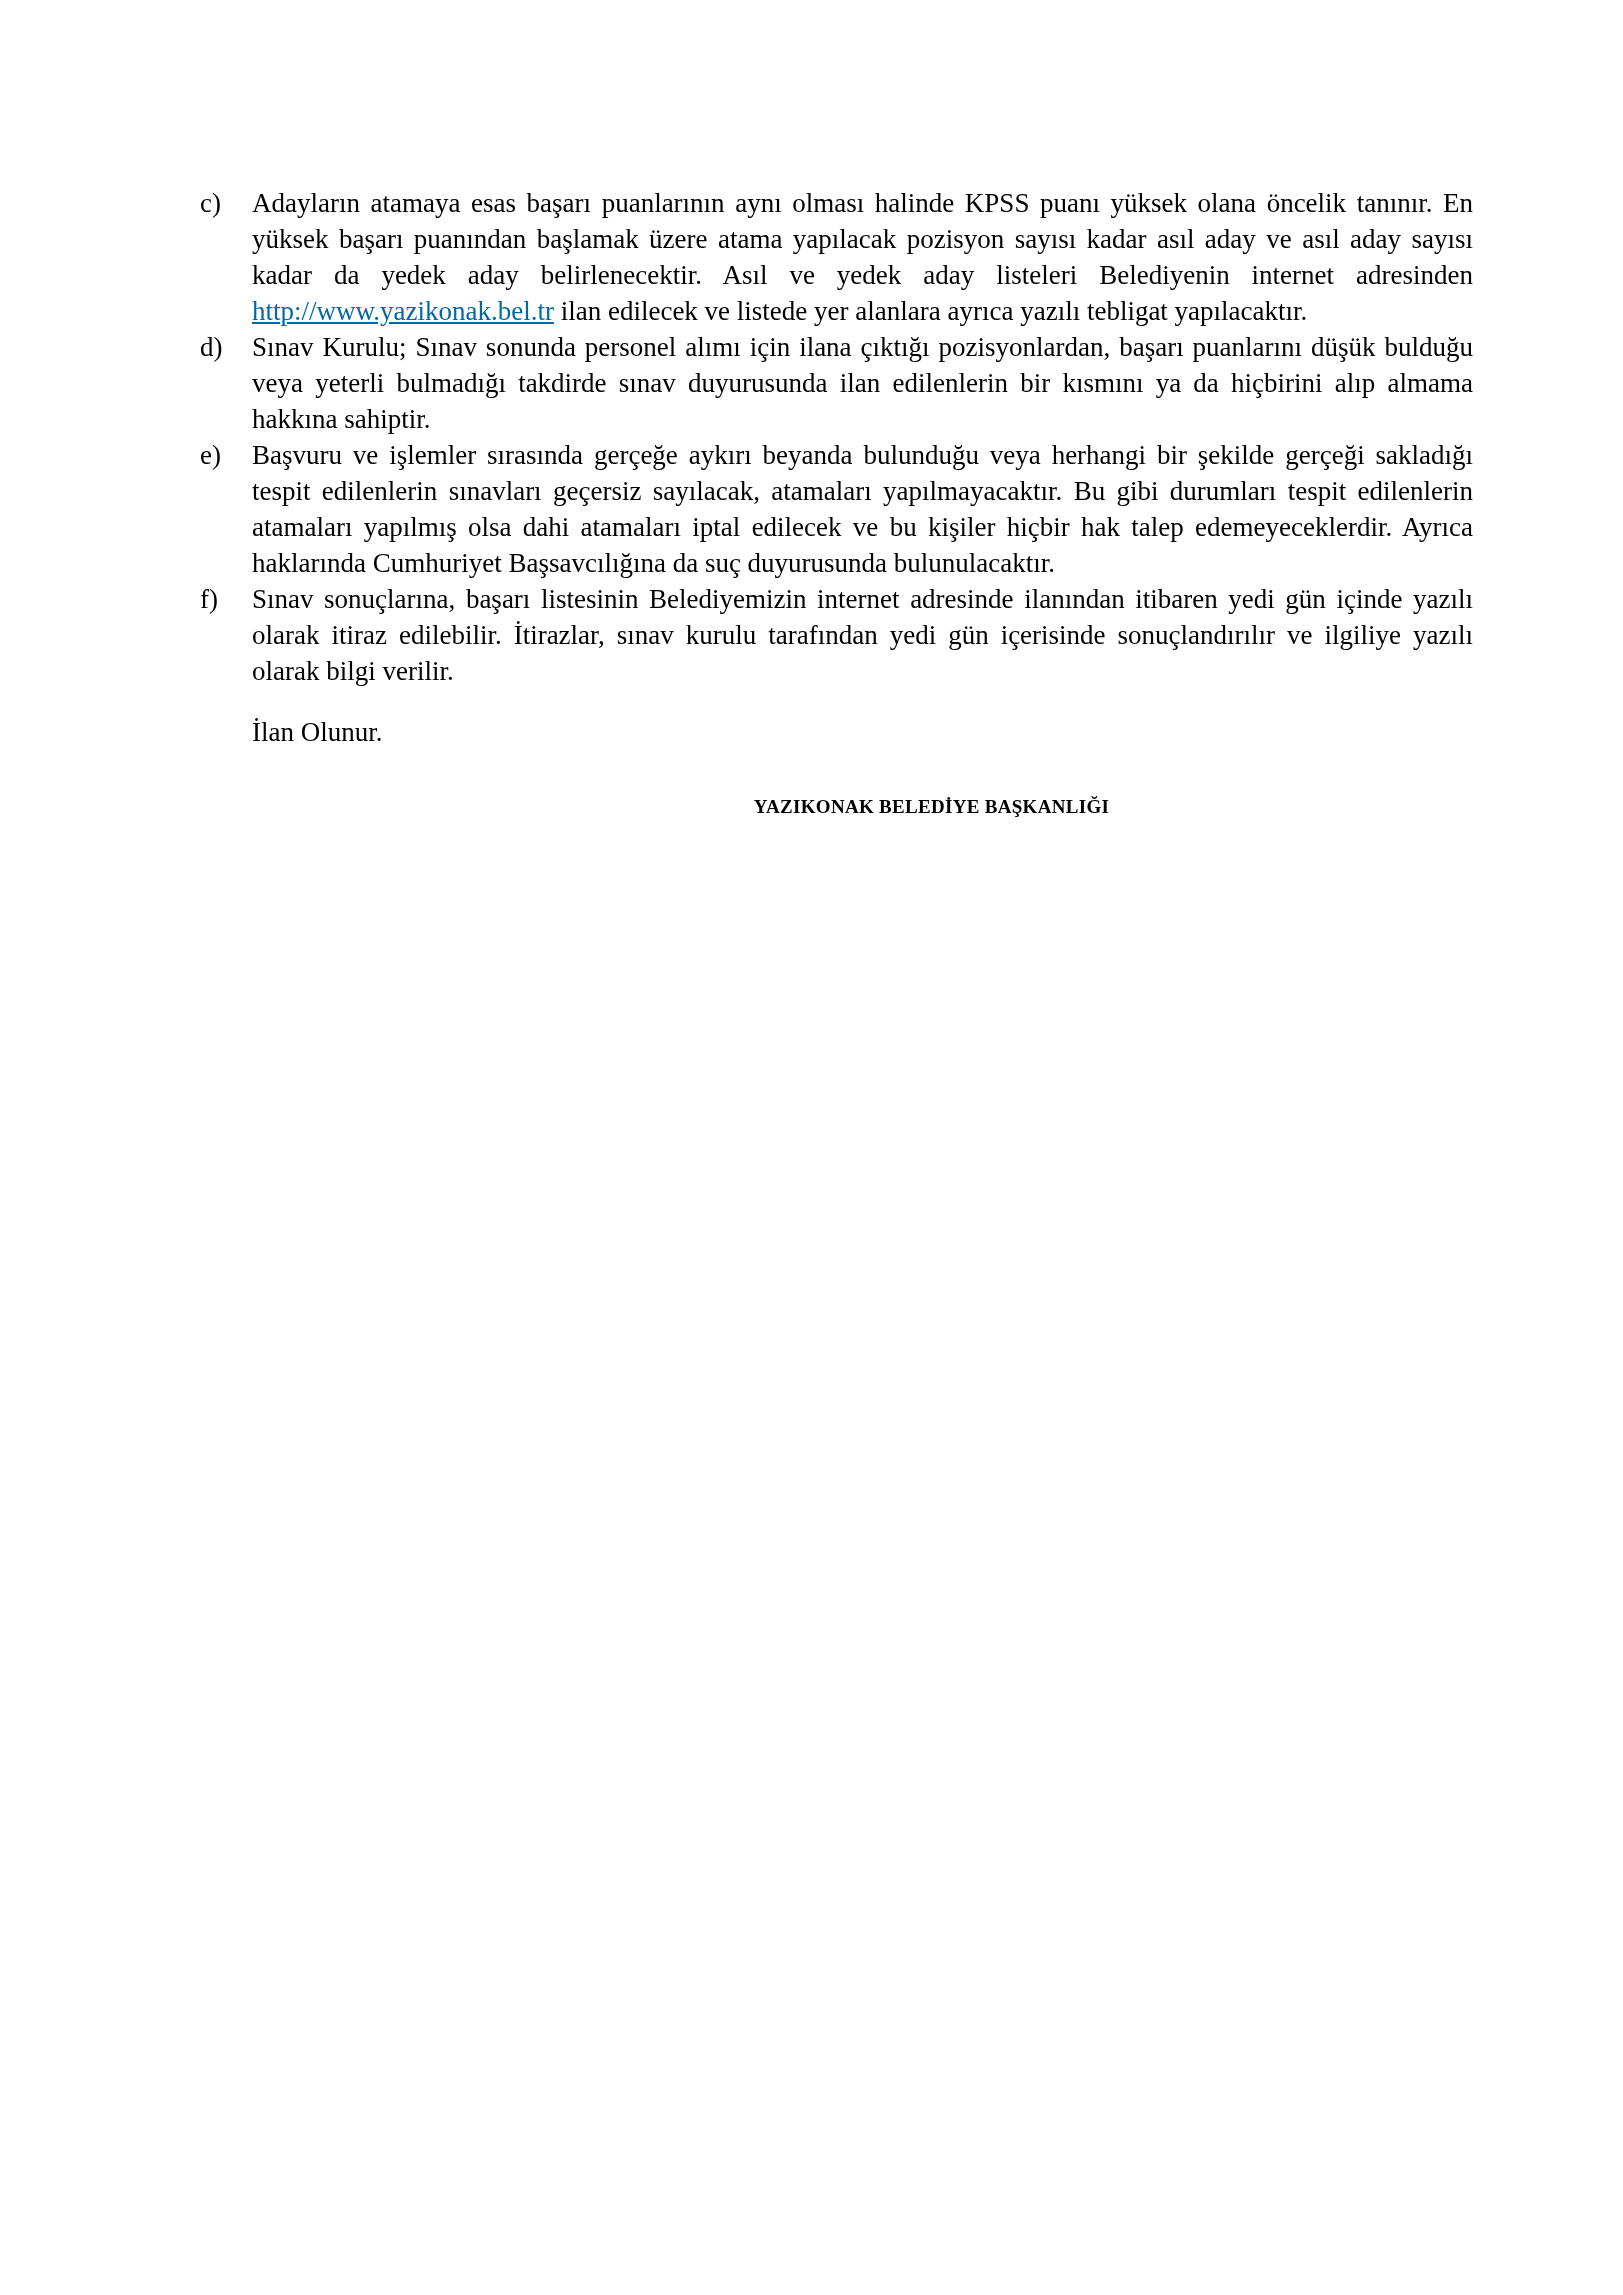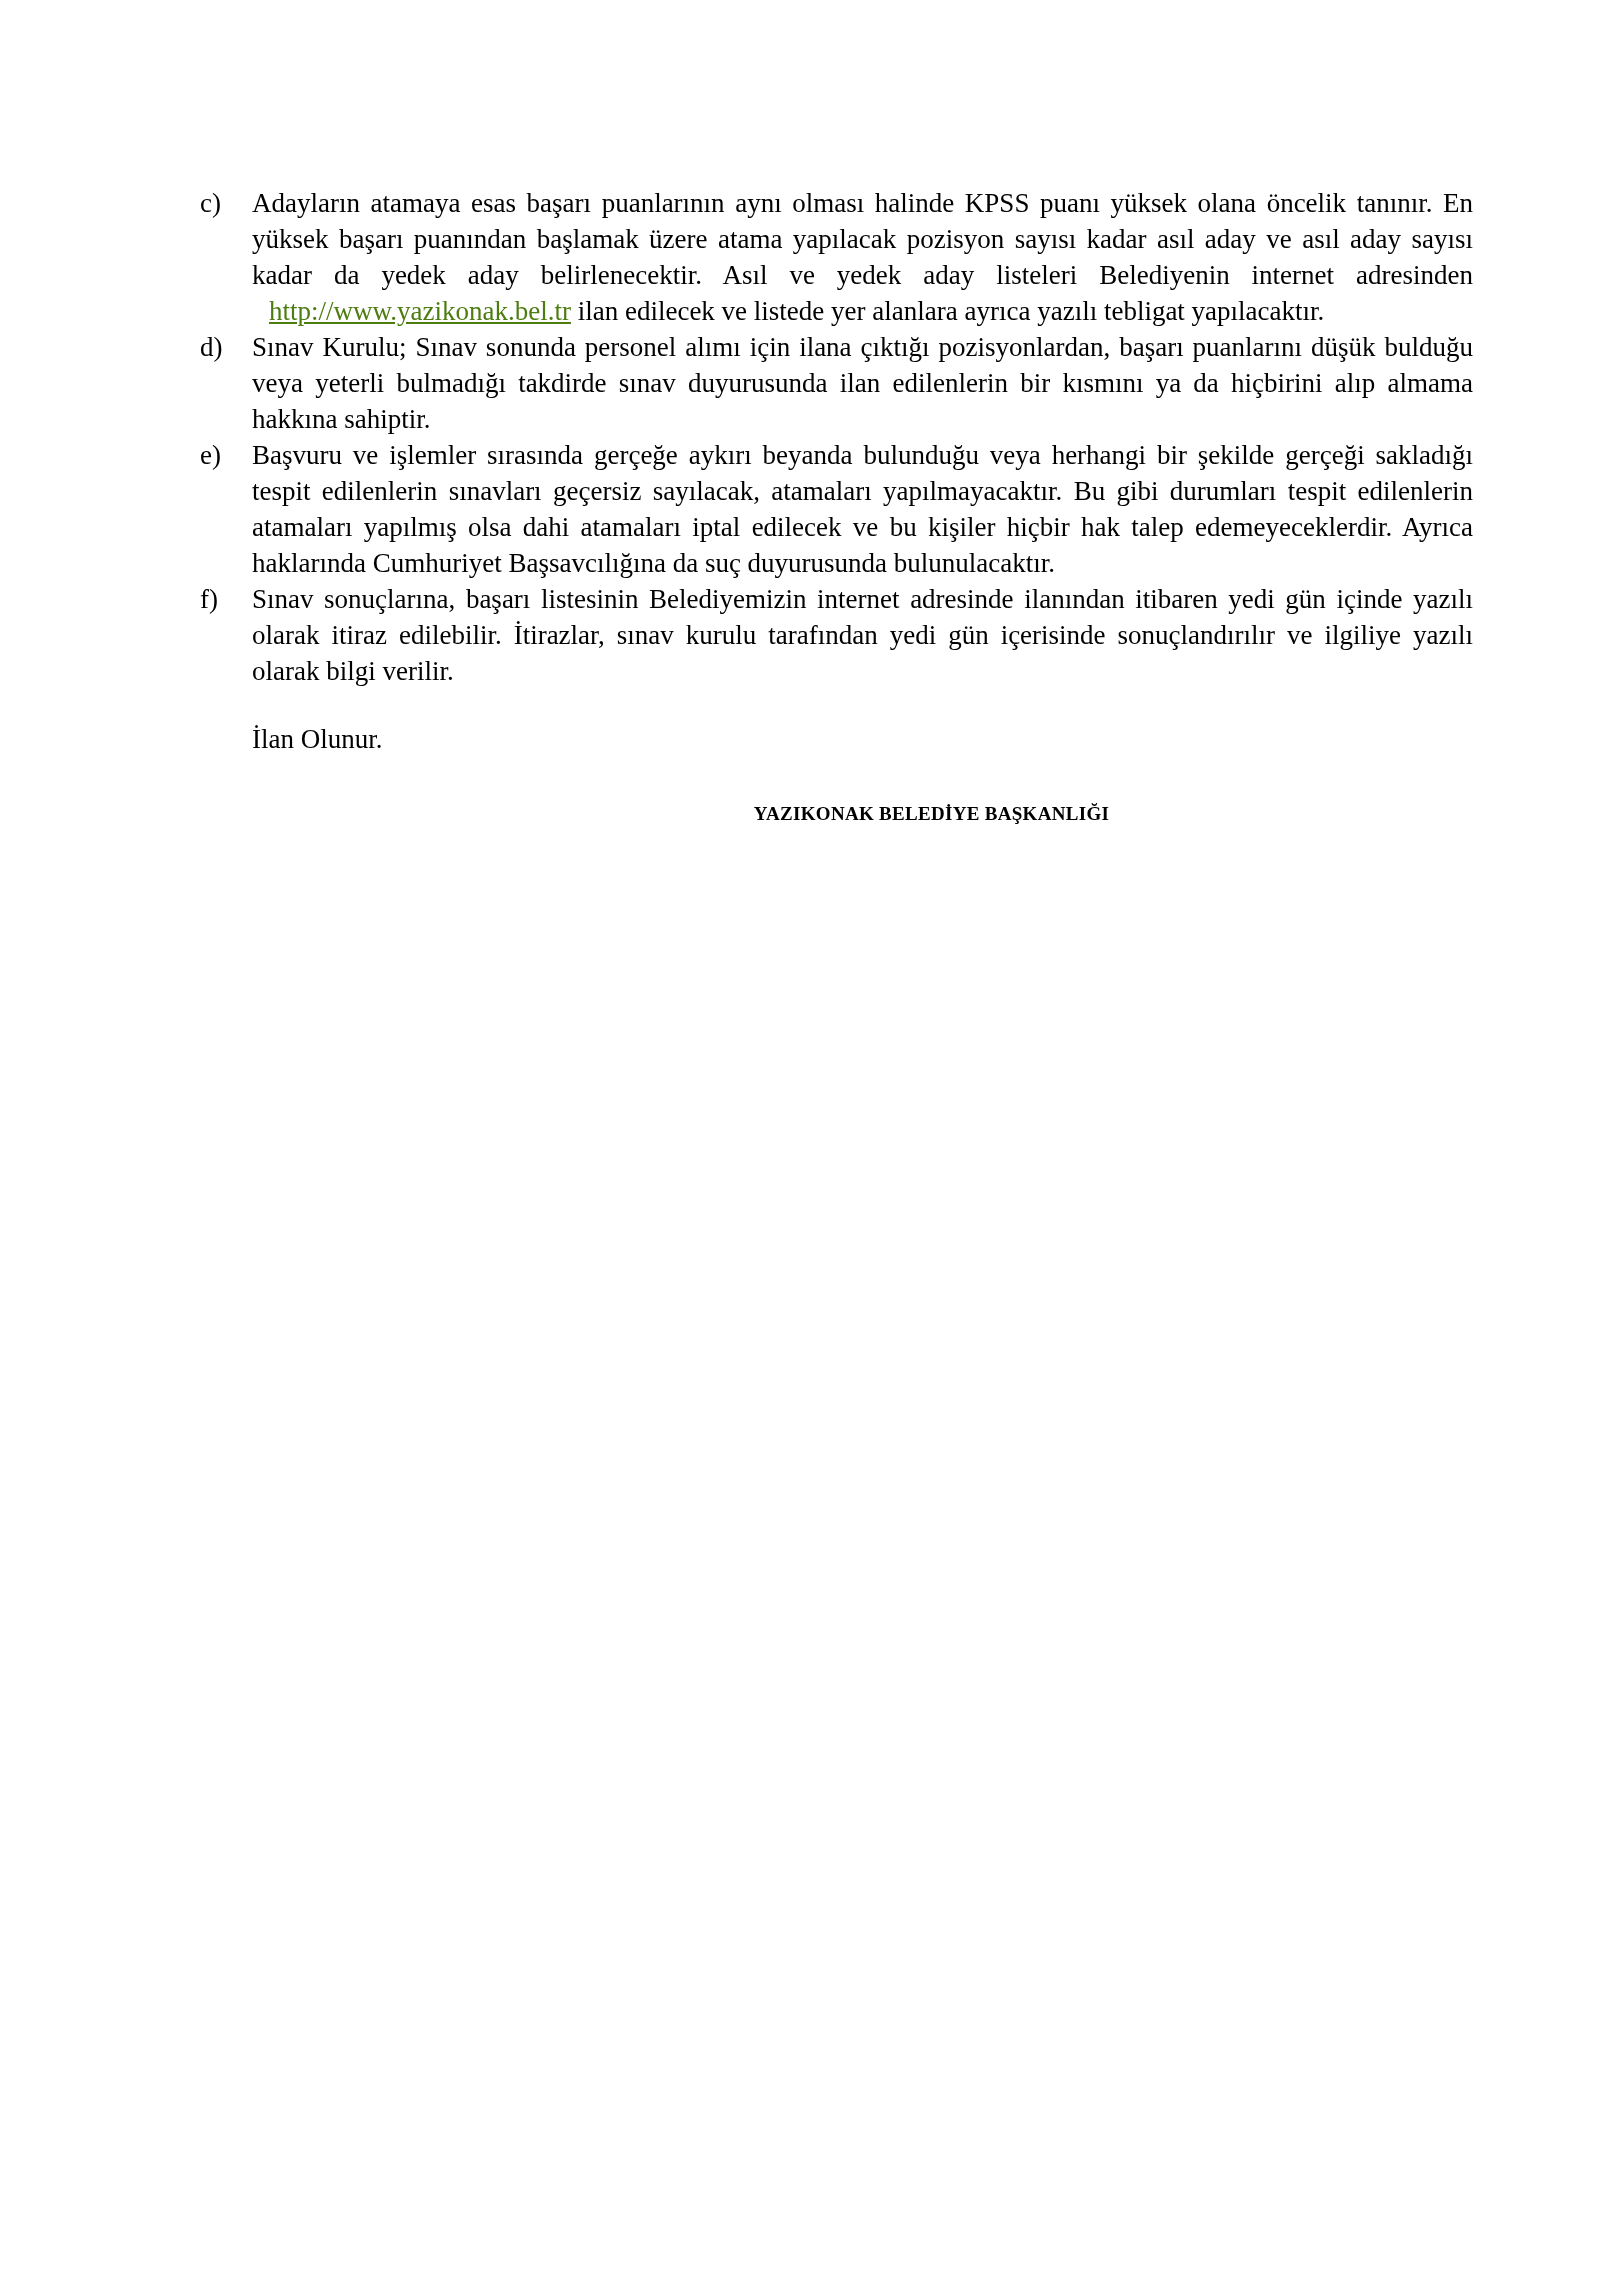--- a/index.html
+++ b/index.html
@@ -54,27 +54,26 @@
   ol.lettered > li .body {
     display: block;
   }
   
   .just {
     text-align: justify;
     text-justify: inter-word;
   }
 
   a.doclink {
-    color: #4d7c0f;
+    color: #0369a1;
     text-underline-offset: 2px;
-    margin-left: 17px;
   }
 
   .ilan-olunur {
-    margin-top: 32px;
+    margin-top: 25px;
     padding-left: 52px;
     font-size: 27px;
     line-height: 36px;
   }
 
   .signature {
     margin-top: 39px;
     text-align: center;
     padding-left: 190px;
     font-size: 19px;

